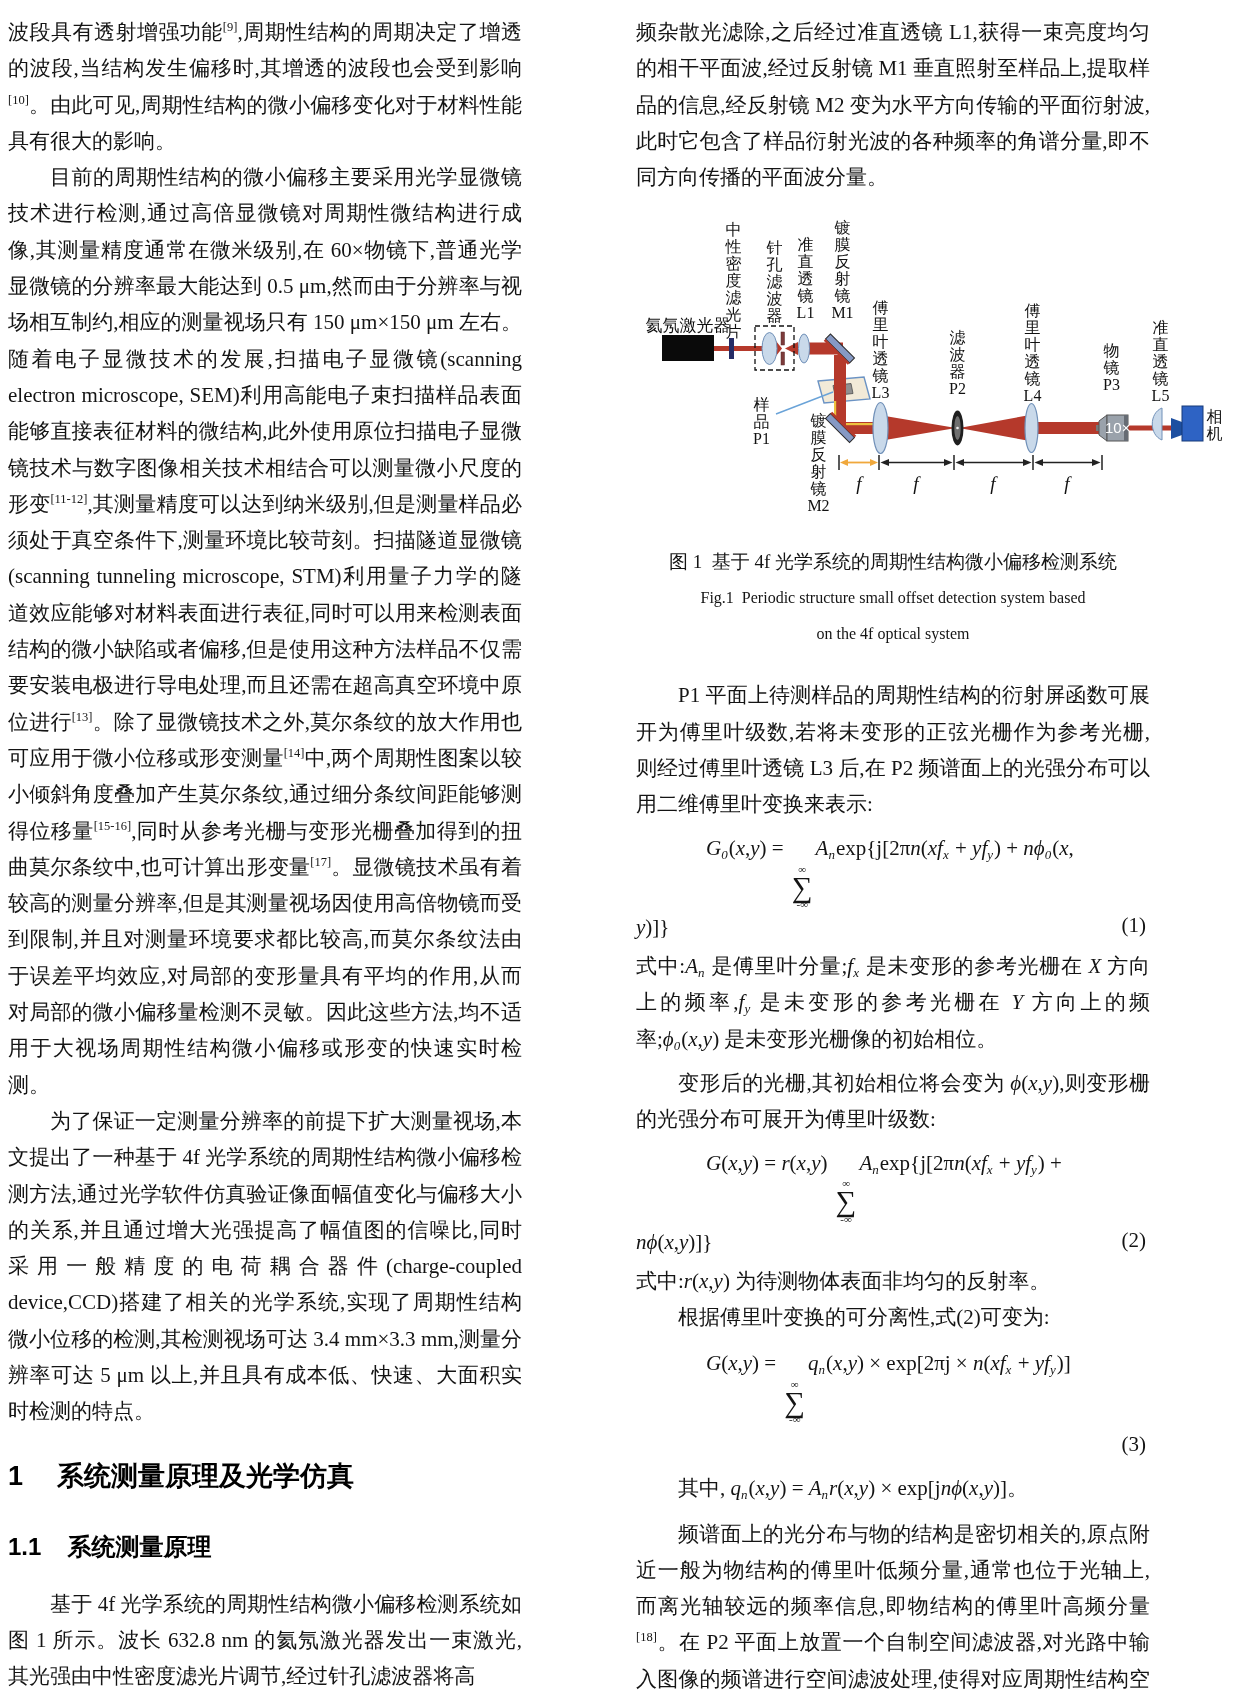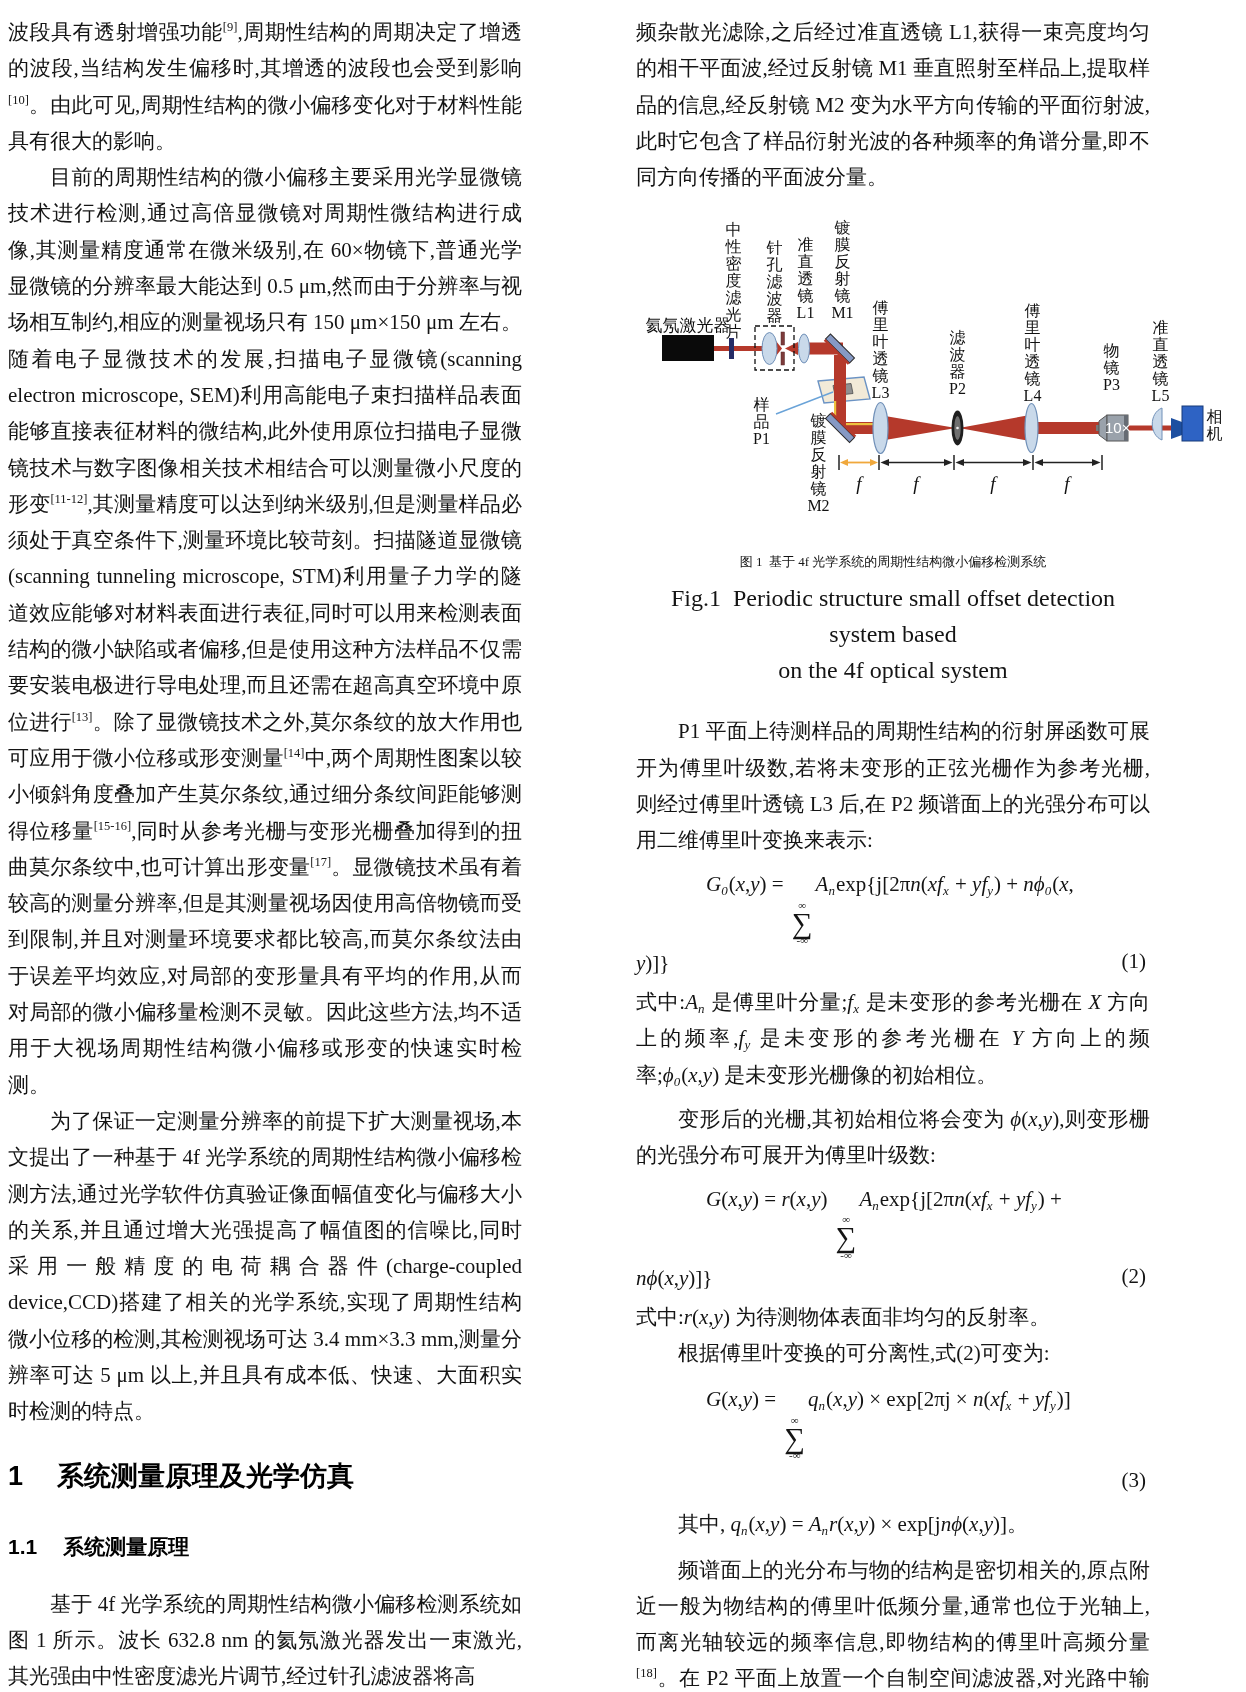--- a/index.html
+++ b/index.html
@@ -14,35 +14,35 @@
   .mt44{margin-top:25px;}
   .mt4{margin-top:8px;}
   .mt6{margin-top:9px;}
   .m-sup{font-size:12.5px;vertical-align:8px;line-height:0;}
   .m-i{font-style:italic;}
   .m-sub{font-size:13px;font-style:italic;vertical-align:-4px;line-height:0;margin-right:1px;}
   .sec{margin:26px 0 0 0;font-family:"Liberation Sans",sans-serif;font-weight:bold;
        font-size:27px;line-height:40px;color:#000;}
   .sec .sec-num{margin-right:34px;}
   .subsec{margin:36px 0 0 0;font-family:"Liberation Sans",sans-serif;font-weight:bold;
-       font-size:21px;line-height:30px;color:#000;}
+       font-size:24px;line-height:30px;color:#000;}
   .subsec .sec-num{margin-right:26px;}
   .pafter{margin-top:24px;}
   
   .figure{position:relative;width:640px;height:310px;margin:14px 0 0 -36px;}
   .figure svg{position:absolute;left:0;top:0;}
   .flabel{position:absolute;font-size:16px;line-height:17px;text-align:center;
           white-space:pre-line;color:#111;font-family:"Liberation Serif",serif;}
   .flabel.v{width:23px;}
   .flabel.h{white-space:nowrap;font-size:17px;}
   .flabel.f{width:30px;font-style:italic;font-size:19px;}
   .flabel.mag{width:24px;color:#fff;font-size:15px;line-height:10px;font-family:"Liberation Sans",sans-serif;}
   .caption{margin-top:24px;text-align:center;}
-  .cap-zh{font-size:13px;line-height:37px;white-space:pre-wrap;}
-  .cap-en{font-size:24px;line-height:36px;white-space:pre-wrap;}
+  .cap-zh{font-size:19px;line-height:37px;white-space:pre-wrap;}
+  .cap-en{font-size:16px;line-height:36px;white-space:pre-wrap;}
   
   .equation{position:relative;margin:8px 0 4px 0;font-size:21px;line-height:34px;}
   .eq-line{white-space:nowrap;}
   .eq-line.l1{padding-left:70px;}
   .eq-num{position:absolute;right:4px;bottom:2px;}
   .eq-num-line{text-align:right;padding-right:4px;margin-top:2px;}
   .msum{display:inline-flex;flex-direction:column;align-items:center;line-height:1;
         vertical-align:-0.85em;margin:0 3px;}
   .msum .lim{font-size:11px;}
   .msum .sig{font-size:29px;line-height:0.85;}

